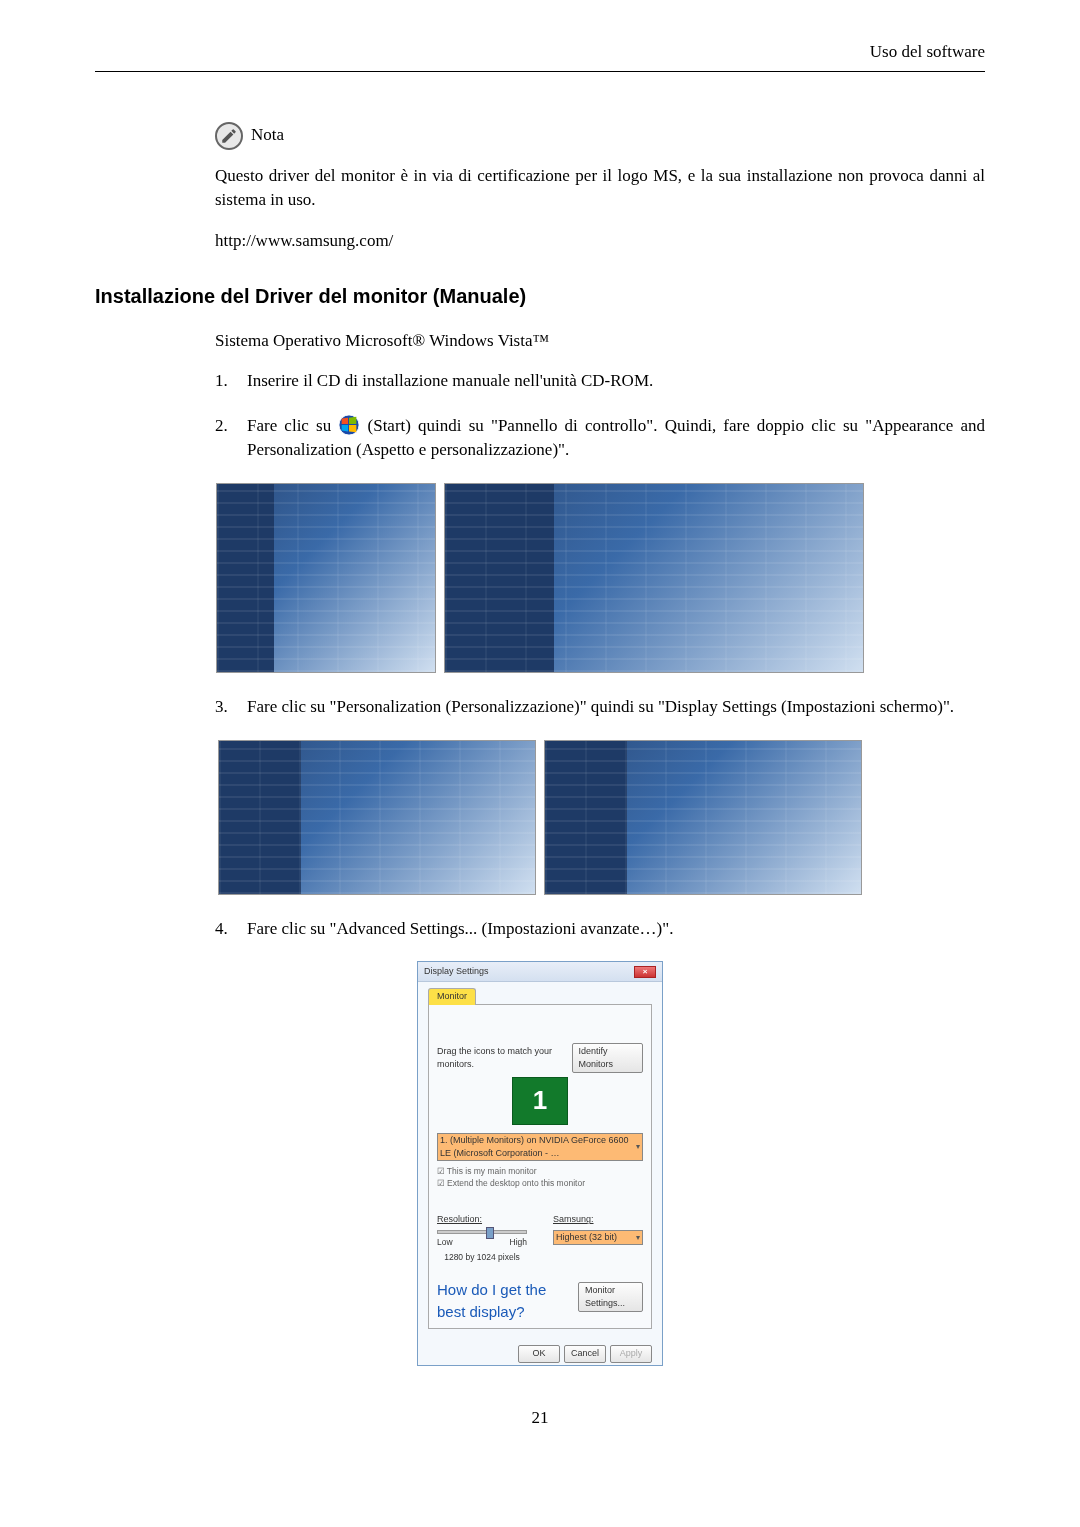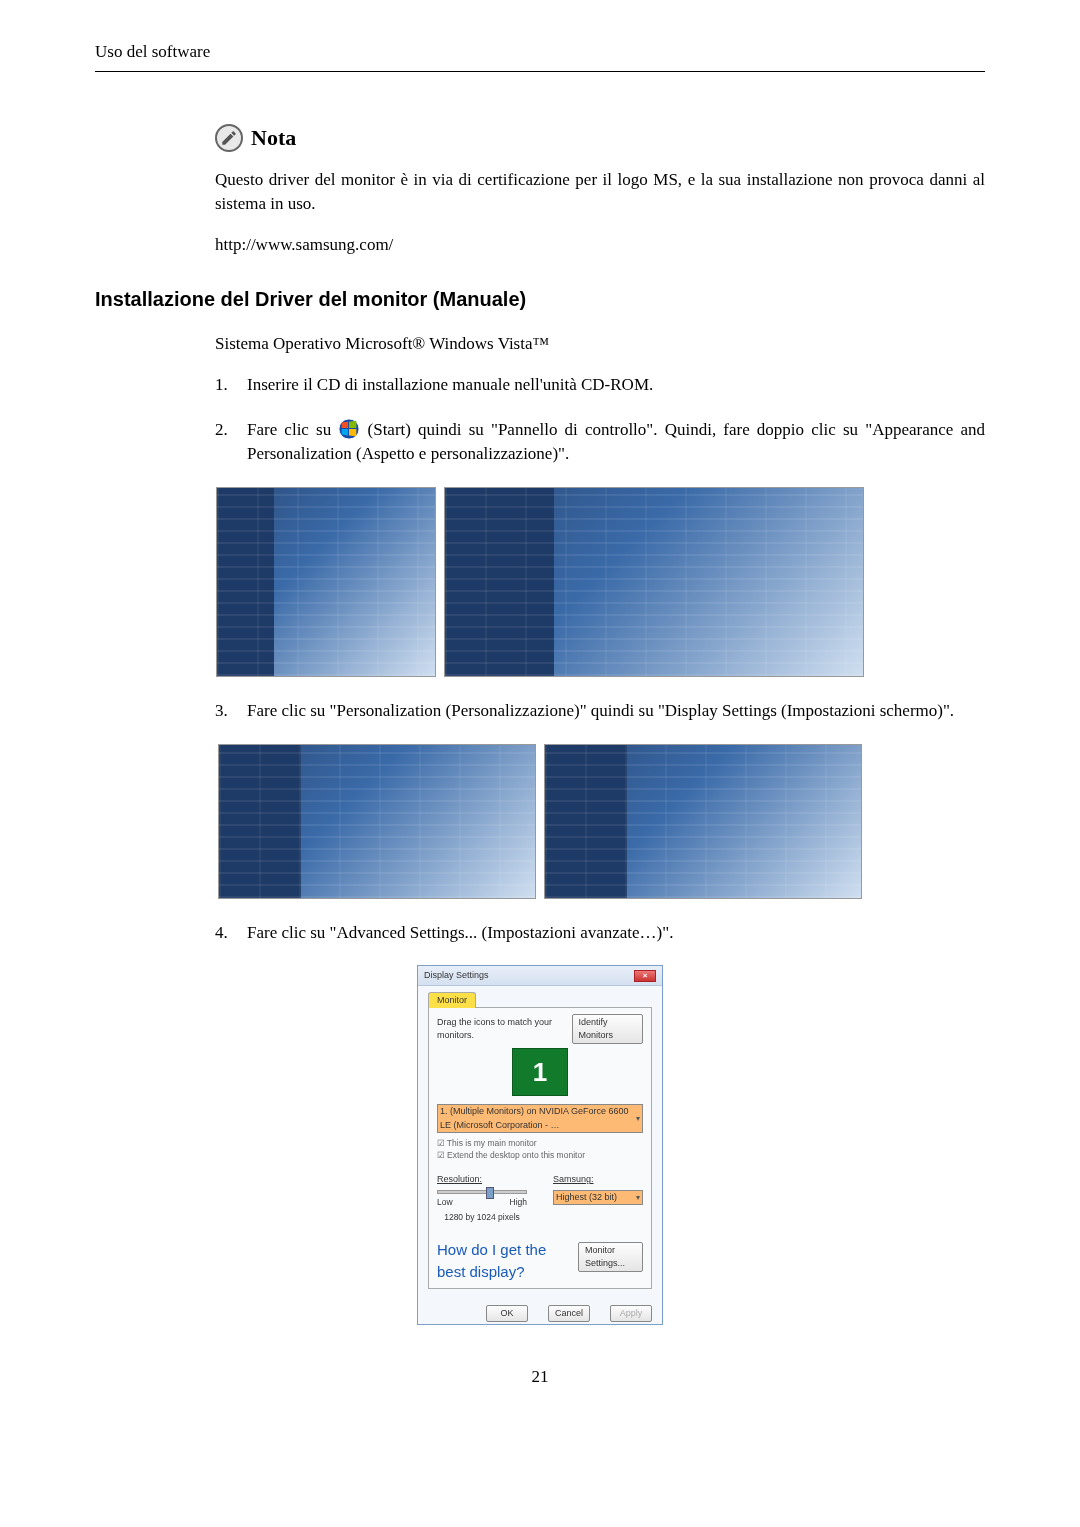--- a/index.html
+++ b/index.html
@@ -13,21 +13,21 @@
       width: 1080px;
       margin: 0 auto;
       color: #000;
       font-size: 17px;
       line-height: 1.45;
     }
     .page {
       padding: 40px 95px 50px 95px;
     }
     .header-title {
-      text-align: left;
+      text-align: right;
       font-size: 17px;
       margin-bottom: 6px;
     }
     .hr {
       border: none;
       border-top: 1px solid #000;
       margin-bottom: 50px;
     }
     .content-block {
       margin-left: 120px;
@@ -44,22 +44,22 @@
       border: 2px solid #666;
       border-radius: 50%;
       display: flex;
       align-items: center;
       justify-content: center;
       margin-right: 8px;
       background: #e8e8e8;
     }
     .nota-icon svg { width: 18px; height: 18px; }
     .nota-label {
-      font-weight: bold;
-      font-size: 22px;
+      font-weight: normal;
+      font-size: 17px;
     }
     .para {
       margin-bottom: 16px;
       text-align: justify;
     }
     .section-heading {
       font-family: Arial, Helvetica, sans-serif;
       font-size: 20px;
       font-weight: bold;
       margin: 28px 0 18px 0;
@@ -152,20 +152,21 @@
       margin-bottom:-1px;
     }
     .ds-panel {
       border:1px solid #aaa;
       background:#f8fafc;
       padding:6px 8px;
     }
     .ds-toprow {
       display:flex;justify-content:space-between;align-items:center;
       margin-bottom:4px;
+      margin-top:32px;
     }
     .ds-btn {
       border:1px solid #888;
       background:linear-gradient(#fdfdfd,#e5e5e5);
       padding:1px 6px;
       font-size:9px;
       border-radius:2px;
     }
     .ds-monitor {
       width:56px;height:48px;
@@ -182,37 +183,37 @@
       padding:0 2px;
       font-size:9px;
       display:flex;justify-content:space-between;align-items:center;
       margin-bottom:4px;
     }
     .ds-select .arrow{font-size:8px;color:#555;}
     .ds-check {
       display:block; color:#666; font-size:8.5px;
     }
     .ds-row2 {
-      display:flex; gap:26px; margin-top:12px;
+      display:flex; gap:26px; margin-top:24px;
     }
     .ds-col { flex:1; }
     .ds-lbl { text-decoration:underline; }
     .ds-slider {
       height:4px;background:#ccc;border:1px solid #999;position:relative;margin:4px 0 2px 0;
     }
     .ds-slider .thumb{
       position:absolute;top:-4px;left:55%;width:8px;height:12px;background:#7aa0c8;border:1px solid #557;
     }
     .ds-small{display:flex;justify-content:space-between;font-size:8.5px;}
     .ds-center{text-align:center;font-size:8.5px;margin-top:2px;}
     .ds-link { color:#1a5ab8; text-decoration:none; margin-top:8px; display:block;font-size:15px;}
     .ds-bottom {
       display:flex;justify-content:space-between;align-items:center;margin-top:8px;
     }
-    .ds-actions { display:flex; gap:20px; justify-content:flex-end; padding:8px 10px 2px 10px;}
+    .ds-actions { display:flex; gap:4px; justify-content:flex-end; padding:8px 10px 2px 10px;}
     .page-num { text-align:center; margin-top:40px; font-size:17px; }
   </style>
 </head>
 <body>
 
 <div class="page">
   <div class="header-title">Uso del software</div>
   <hr class="hr">
 
   <div class="content-block">

